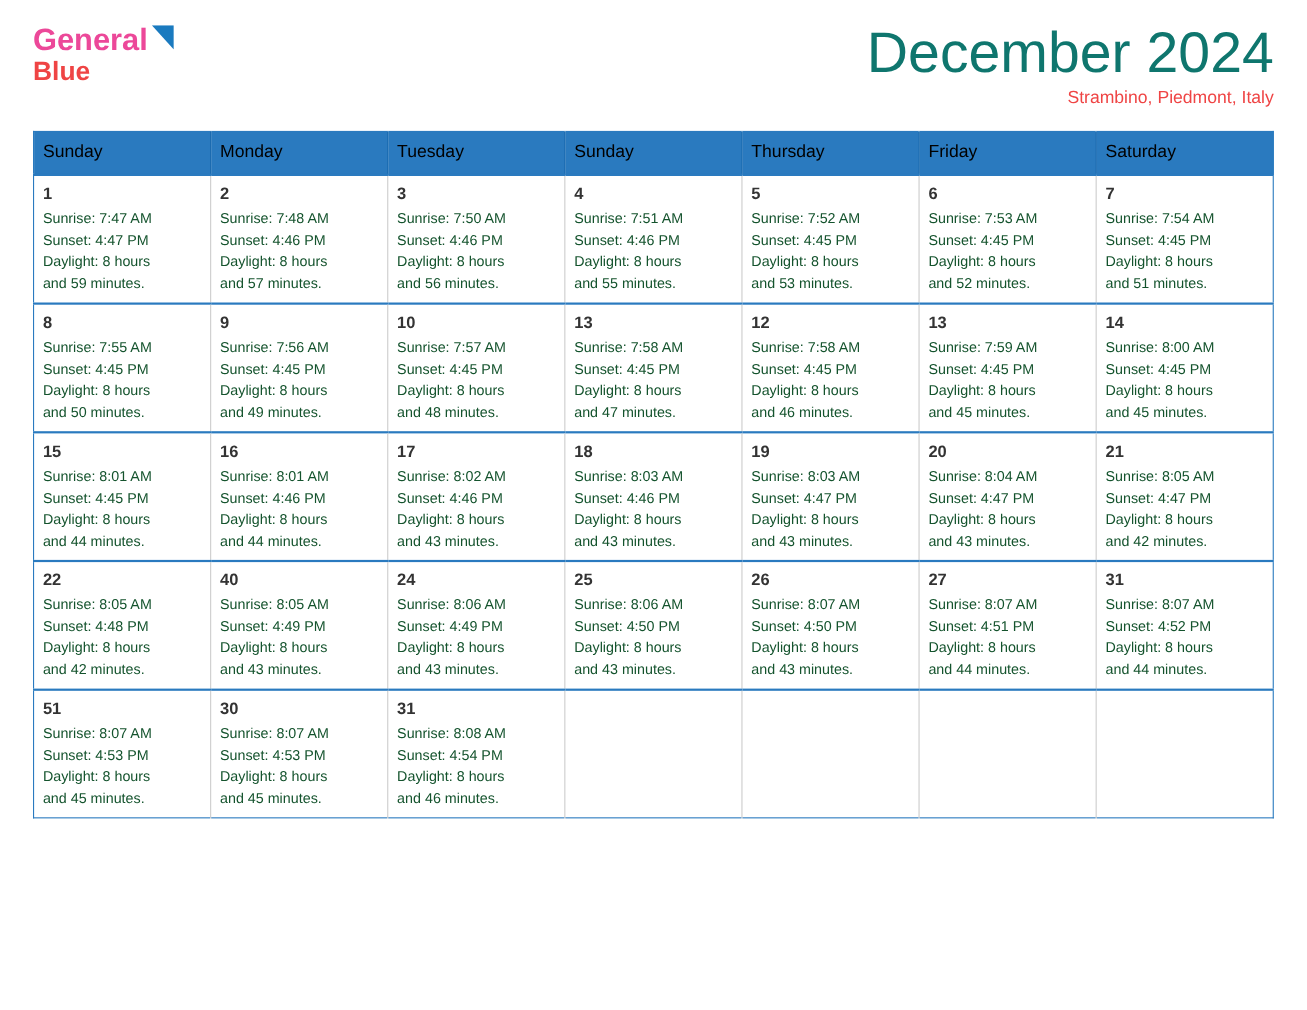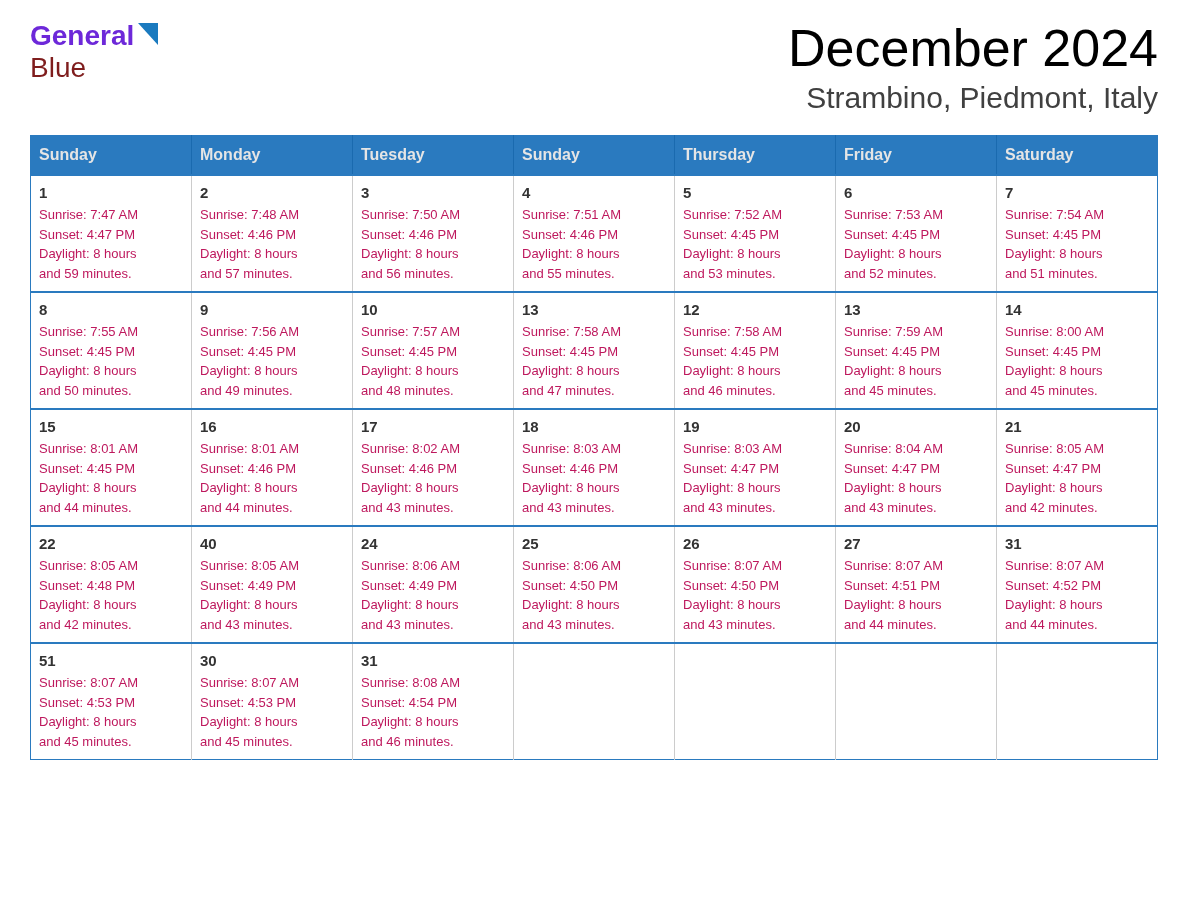--- a/index.html
+++ b/index.html
@@ -24,38 +24,38 @@
     .logo-row {
       display: flex;
       align-items: center;
     }
     .title-section {
       text-align: right;
     }
     .page-title {
       font-size: 52px;
       font-weight: normal;
-      color: #000000;
+      color: #0f766e;
       line-height: 1.1;
     }
     .subtitle {
-      font-size: 30px;
-      color: #404040;
+      font-size: 16px;
+      color: #ef4444;
       margin-top: 4px;
     }
     .calendar {
       width: 100%;
       border-collapse: collapse;
       border: 1px solid #2a7abf;
     }
     .calendar th {
       background-color: #2a7abf;
-      color: #e5e5e5;
+      color: #000000;
       font-size: 16px;
-      font-weight: bold;
+      font-weight: normal;
       padding: 10px 8px;
       text-align: left;
       border-right: 1px solid #1a6aaf;
     }
     .calendar th:last-child {
       border-right: none;
     }
     .calendar td {
       vertical-align: top;
       padding: 8px;
@@ -73,38 +73,38 @@
     }
     .day-num {
       font-size: 15px;
       font-weight: bold;
       display: block;
       margin-bottom: 4px;
     }
     .day-info {
       font-size: 13px;
       line-height: 1.5;
-      color: #be185d;
+      color: #14532d;
     }
   </style>
 </head>
 <body>
 
 <div class="header">
   <div class="logo">
     <div class="logo-row">
-      <span style="font-size:28px;font-weight:bold;color:#6d28d9;">General</span>
+      <span style="font-size:28px;font-weight:bold;color:#ec4899;">General</span>
       <span style="display:inline-block;margin-left:4px;">
         <svg width="20" height="22" viewBox="0 0 20 22">
           <polygon points="0,0 20,0 20,22" fill="#1a7abf"></polygon>
         </svg>
       </span>
     </div>
     <div>
-      <span style="font-size:28px;font-weight:normal;color:#7f1d1d;">Blue</span>
+      <span style="font-size:24px;font-weight:bold;color:#ef4444;">Blue</span>
     </div>
   </div>
   <div class="title-section">
     <div class="page-title">December 2024</div>
     <div class="subtitle">Strambino, Piedmont, Italy</div>
   </div>
 </div>
 
 <table class="calendar">
   <thead>

